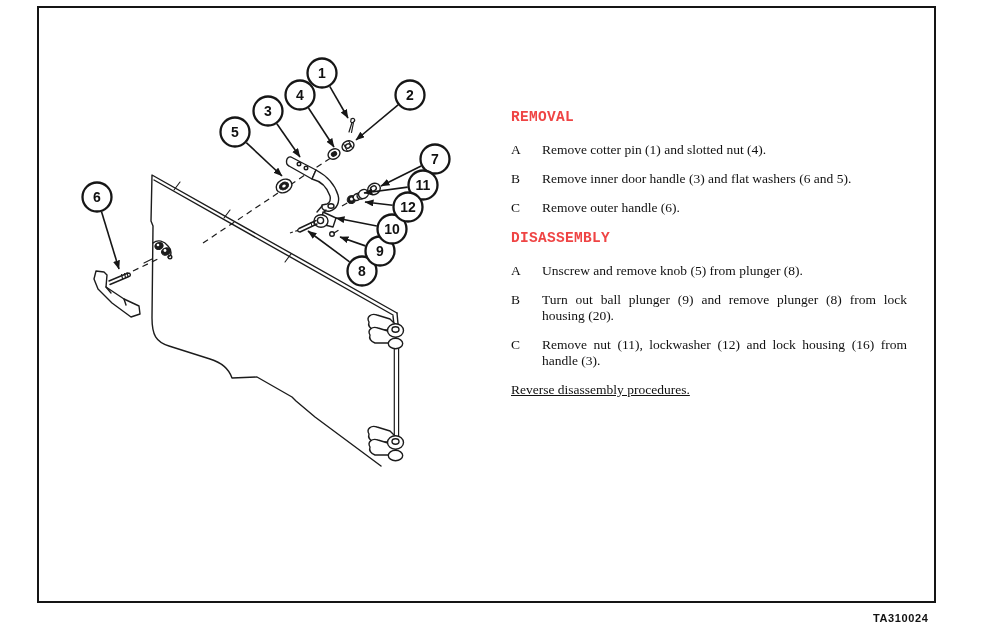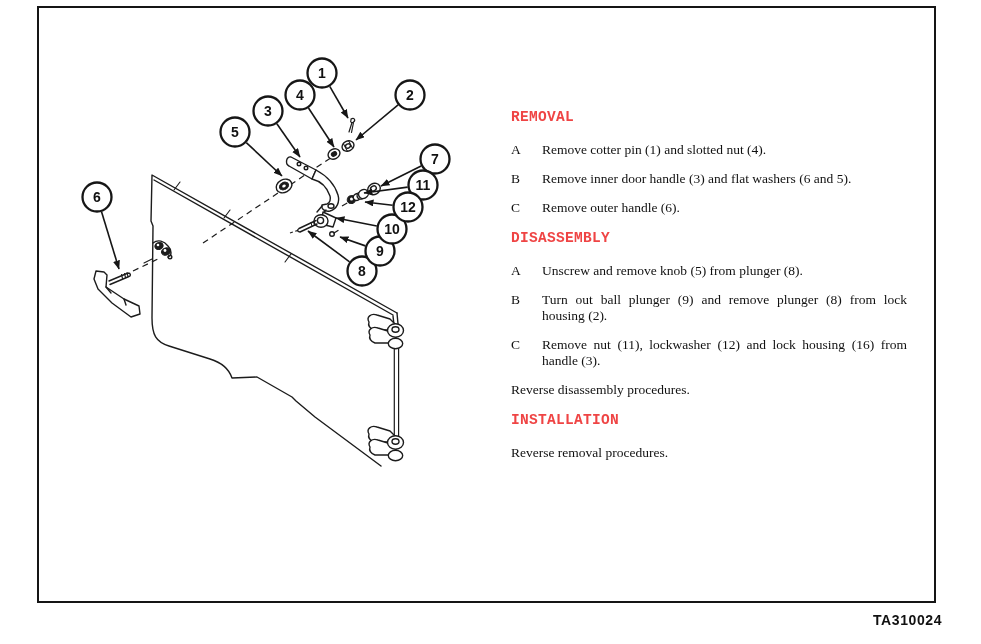--- a/index.html
+++ b/index.html
@@ -21,24 +21,24 @@
   svg .callout-num{font:bold 14px "Liberation Sans",sans-serif;text-anchor:middle;fill:#111;}
   .procs{position:absolute;left:511px;top:108px;width:396px;}
   .proc-section{margin:0 0 6px 0;}
   .proc-title{
     font-family:Liberation Mono, monospace;font-weight:bold;font-size:14.5px;
     letter-spacing:.3px;color:#ef4444;margin:0 0 16px 0;line-height:18px;
   }
   .step{display:flex;margin:0 0 13px 0;font-size:13.5px;line-height:16px;}
   .step-label{width:31px;flex:none;}
   .step-text{flex:1;text-align:justify;}
-  .plain{font-size:13.5px;line-height:16px;margin:0 0 13px 0;}
+  .plain{font-size:13.5px;line-height:16px;margin:0 0 13px 0;text-decoration:underline;}
   .fig-code{
     position:absolute;left:873px;top:612px;
-    font-family:"Liberation Sans",sans-serif;font-weight:bold;font-size:14px;
+    font-family:"Liberation Sans",sans-serif;font-weight:bold;font-size:11px;
     letter-spacing:.6px;color:#111;
   }
 </style>
 </head>
 <body>
 
 <div class="frame"></div>
 
 <svg class="diagram" viewBox="0 0 981 644">
   <defs>
@@ -230,32 +230,28 @@
   </section>
 
   <section class="proc-section">
     <h3 class="proc-title">DISASSEMBLY</h3>
     <div class="step">
       <span class="step-label">A</span>
       <span class="step-text">Unscrew and remove knob (5) from plunger (8).</span>
     </div>
     <div class="step">
       <span class="step-label">B</span>
-      <span class="step-text">Turn out ball plunger (9) and remove plunger (8) from lock housing (2).</span>
+      <span class="step-text">Turn out ball plunger (9) and remove plunger (8) from lock housing (20).</span>
     </div>
     <div class="step">
       <span class="step-label">C</span>
       <span class="step-text">Remove nut (11), lockwasher (12) and lock housing (16) from handle (3).</span>
     </div>
   </section>
 
   <section class="proc-section">
     <p class="plain">Reverse disassembly procedures.</p>
   </section>
 
-  <section class="proc-section">
-    <h3 class="proc-title">INSTALLATION</h3>
-    <p class="plain">Reverse removal procedures.</p>
-  </section>
 
 </div>
 
 <div class="fig-code">TA310024</div>
 
 </body></html>

